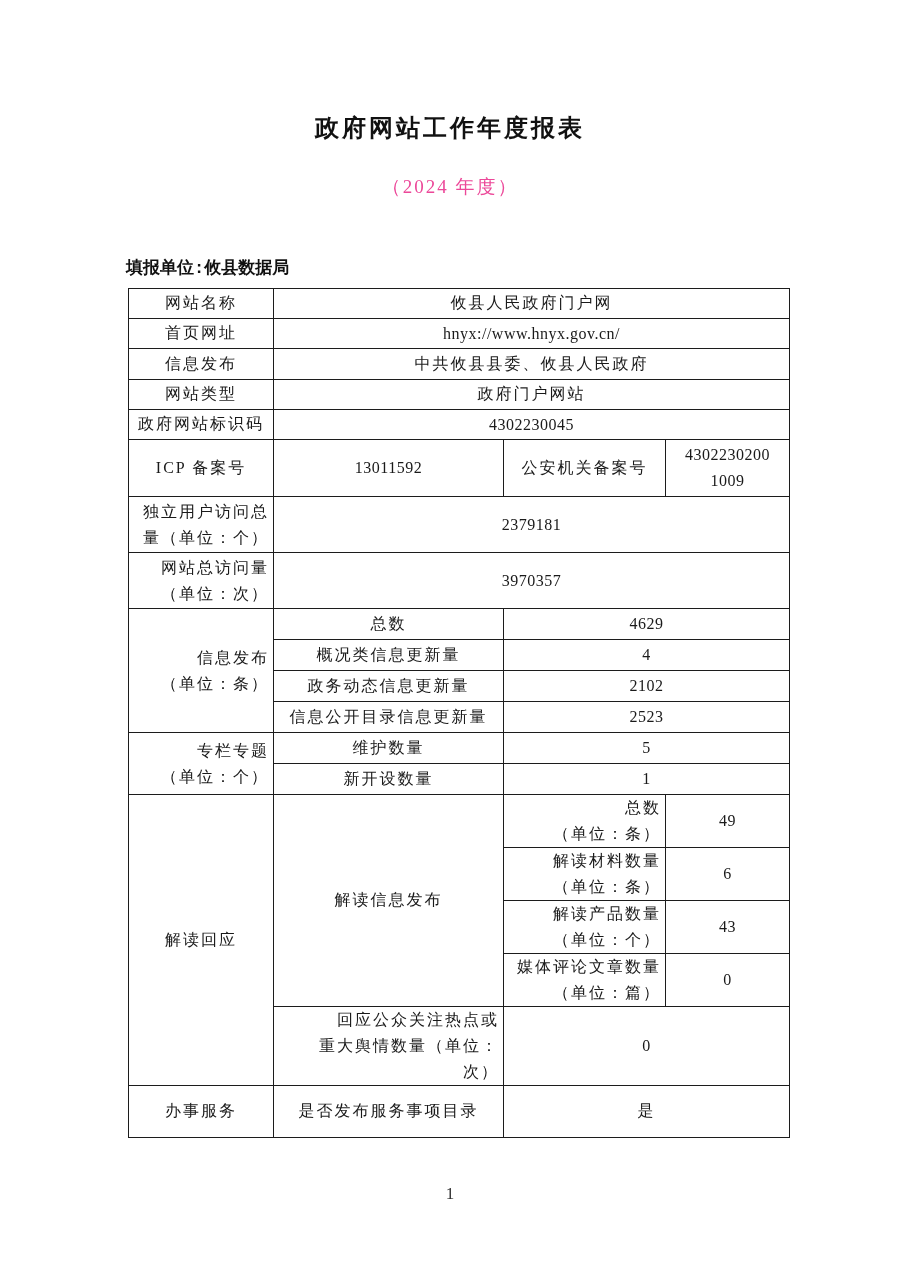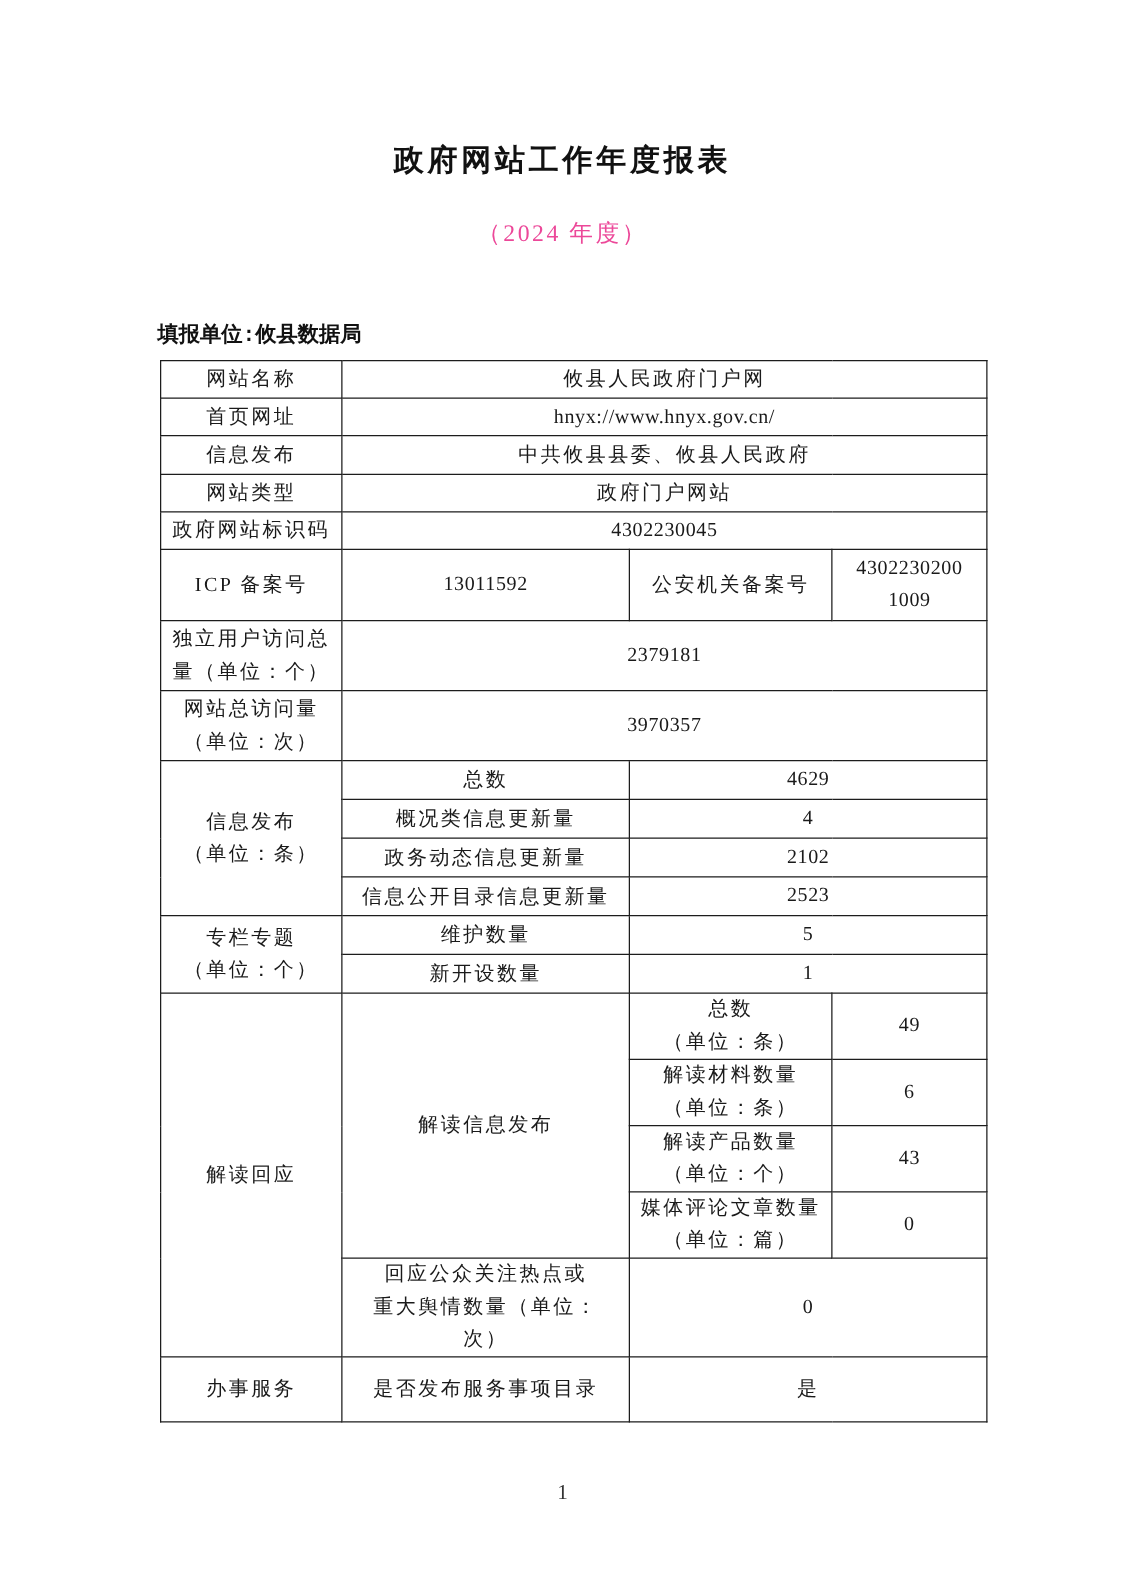--- a/index.html
+++ b/index.html
@@ -53,20 +53,21 @@
     padding: 0 4px;
     overflow: hidden;
   }
   table.report td.num {
     font-family: "Liberation Serif", "DejaVu Serif", serif;
     letter-spacing: 0.5px;
   }
   table.report td.pre {
     white-space: pre-line;
     line-height: 26px;
+    text-align: right;
   }
   table.report td.wrapnum {
     word-break: break-all;
     padding: 0 15px;
     line-height: 26px;
   }
   tr.h30 { height: 30px; }
   tr.h31 { height: 31px; }
   tr.h52 { height: 52px; }
   tr.h56 { height: 56px; }

